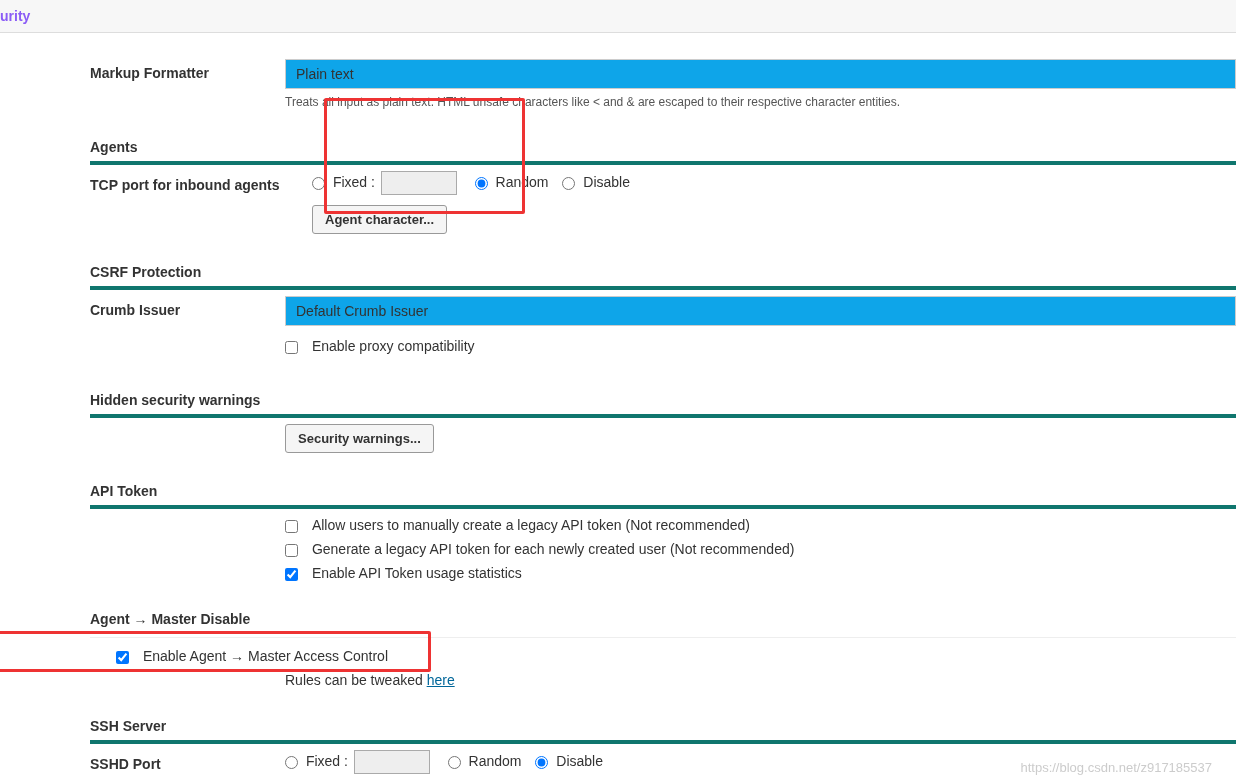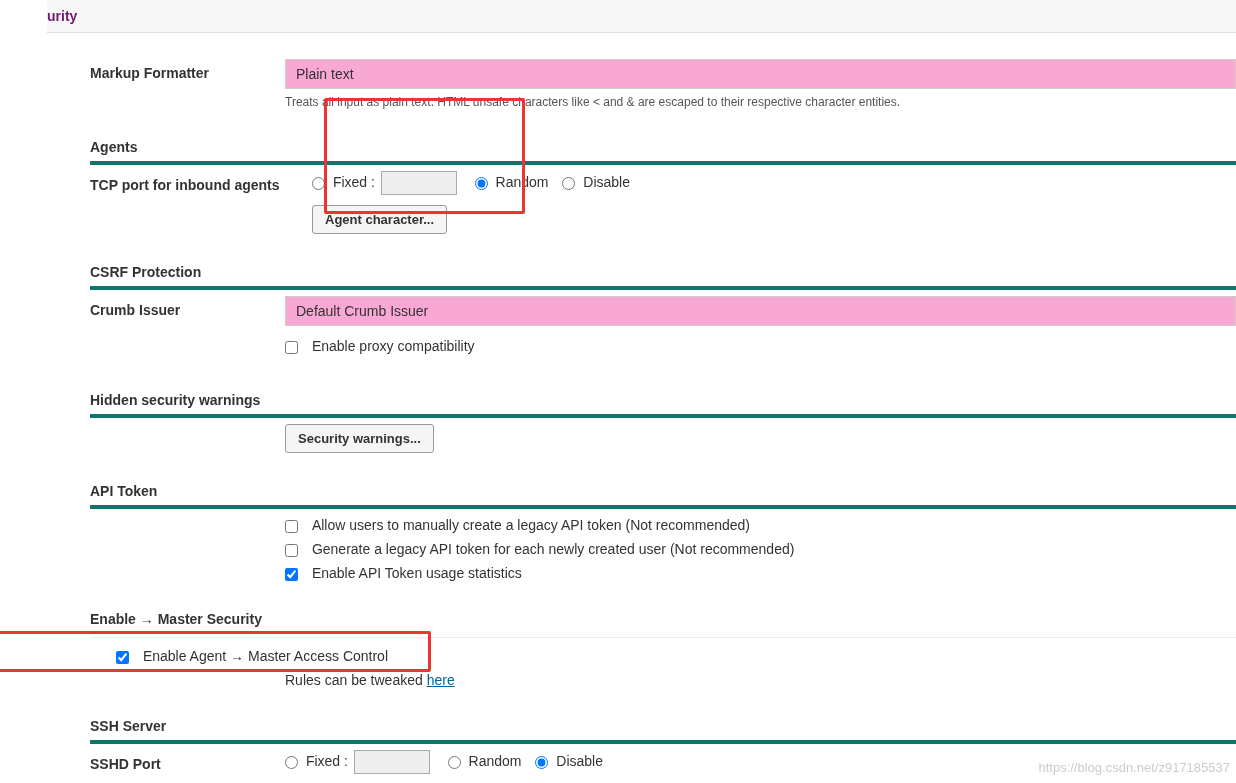--- a/index.html
+++ b/index.html
@@ -9,23 +9,22 @@
     font-size: 14px;
     color: #333;
     background: #fff;
   }
   .topbar {
     background: #f7f7f7;
     border-bottom: 1px solid #ddd;
     height: 32px;
     line-height: 32px;
     padding-left: 0;
-    color: #701a75;
+    color: #8b5cf6;
     font-weight: 600;
-    margin-left: 47px;
   }
   .topbar span { padding-left: 0; }
   .content {
     padding: 20px 0 40px 90px;
     position: relative;
   }
   .row {
     display: flex;
     align-items: flex-start;
     margin: 6px 0;
@@ -49,21 +48,21 @@
     margin-top: 20px;
     margin-right: 0;
   }
   .section-header.no-border { border-bottom: none; margin-bottom: 2px; }
   .dropdown {
     width: 100%;
     box-sizing: border-box;
     border: 1px solid #ccc;
     padding: 6px 10px;
     font-size: 14px;
-    background: #f9a8d4;
+    background: #0ea5e9;
     color: #333;
   }
   .help-text {
     font-size: 12px;
     color: #555;
     margin-top: 6px;
   }
   .btn {
     display: inline-block;
     border: 1px solid #999;
@@ -103,21 +102,21 @@
   .check-row label { margin-left: 6px; }
   .red-box {
     position: absolute;
     border: 3px solid #e33;
     pointer-events: none;
     border-radius: 2px;
   }
   .link { color: #069; text-decoration: underline; cursor: pointer; }
   .watermark {
     position: fixed;
-    right: 6px;
+    right: 24px;
     bottom: 8px;
     color: #ccc;
     font-size: 13px;
     pointer-events: none;
   }
   .sub-divider {
     border-top: 1px solid #eee;
     margin: 4px 0 10px 0;
   }
 </style>
@@ -188,21 +187,21 @@
   </div>
   <div class="check-row">
     <input type="checkbox" style="">
     <label>Generate a legacy API token for each newly created user (Not recommended)</label>
   </div>
   <div class="check-row">
     <input type="checkbox" checked="" style="">
     <label>Enable API Token usage statistics</label>
   </div>
 
-  <div class="section-header no-border">Enable → Master Security</div>
+  <div class="section-header no-border">Agent → Master Disable</div>
   <div class="sub-divider"></div>
   <div class="check-row indent0" style="margin-left:26px;">
     <input type="checkbox" checked="" style="">
     <label>Enable Agent → Master Access Control</label>
   </div>
   <div class="row">
     <div class="label-col"></div>
     <div class="field-col">
       <span>Rules can be tweaked </span><span class="link">here</span>
     </div>

